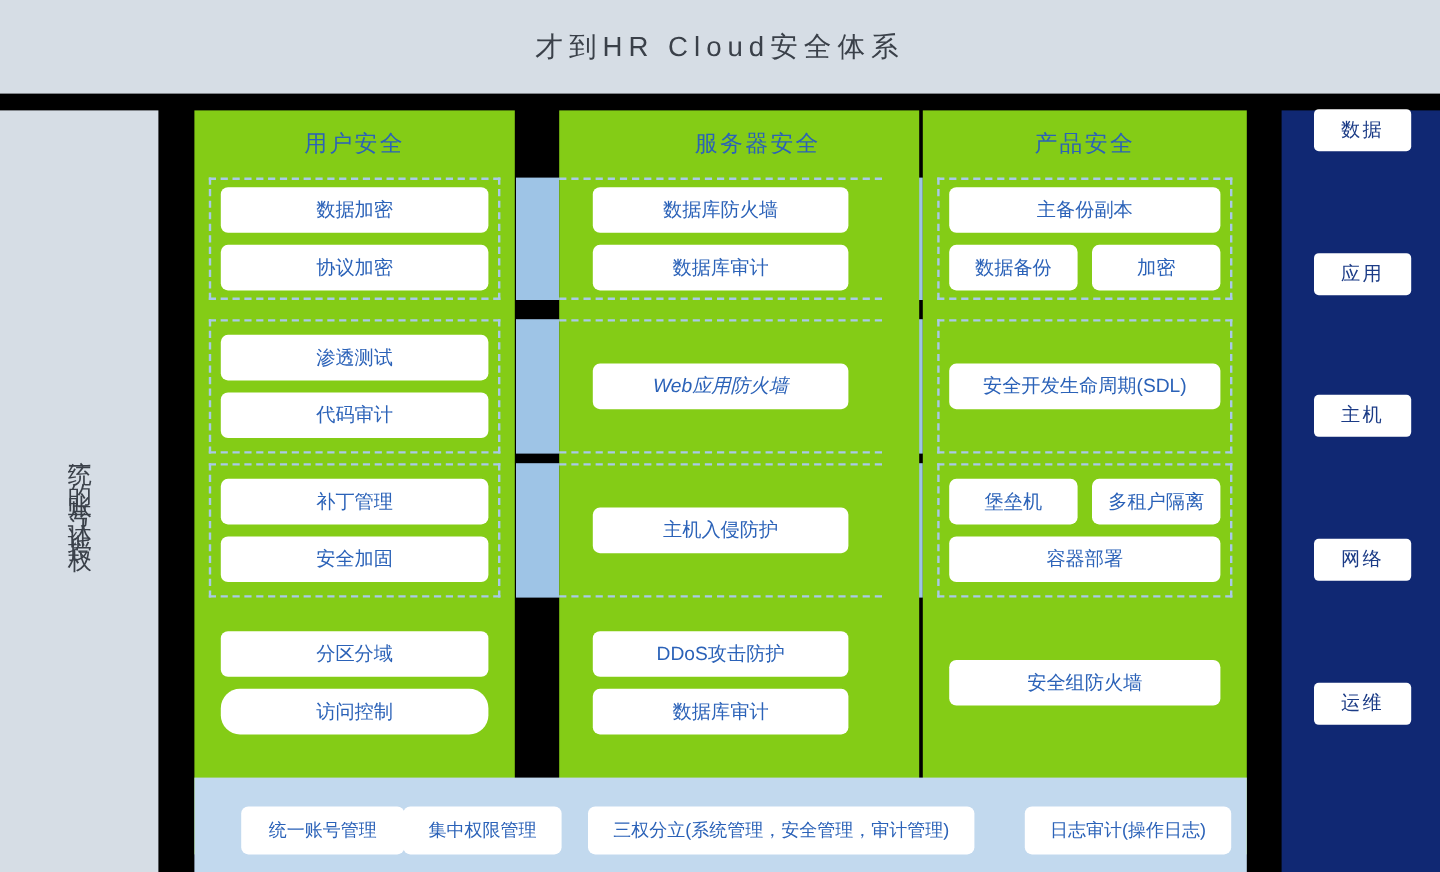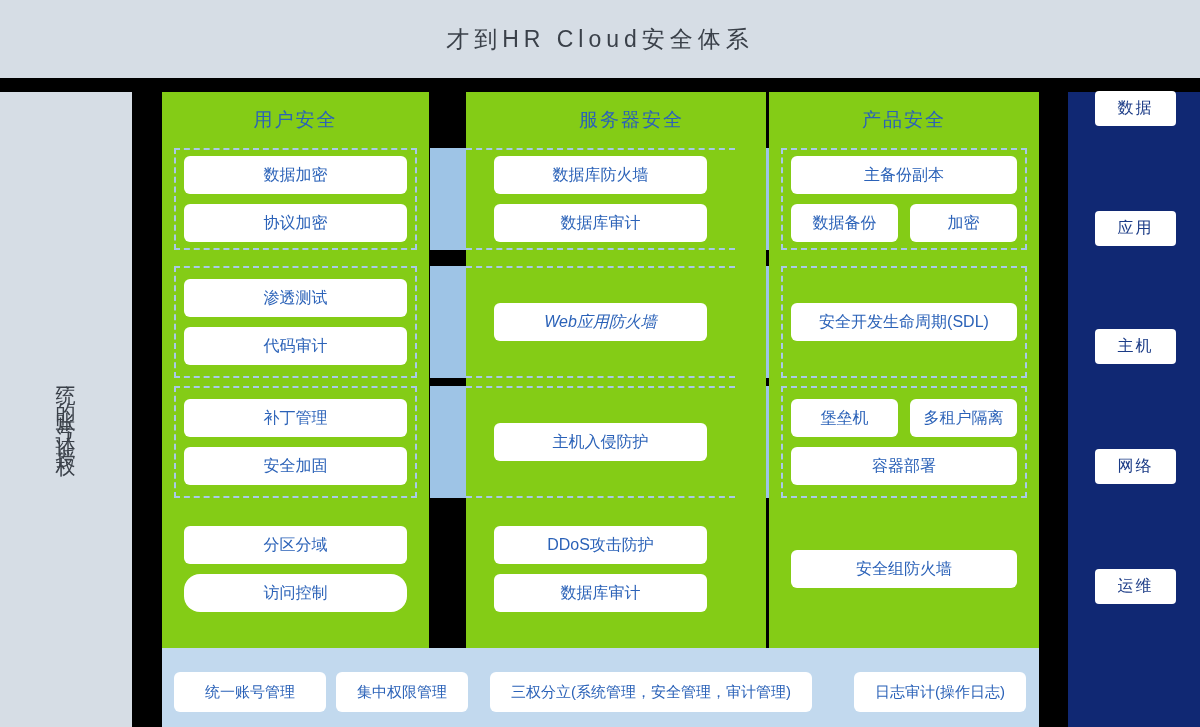--- a/index.html
+++ b/index.html
@@ -152,20 +152,20 @@
         <div class="group group-c3" style="top: 294px; height: 112px;"></div>
         <div class="chip" style="left: 22px; width: 107px; top: 307px; height: 38px;">堡垒机</div>
         <div class="chip" style="left: 22px; width: 226px; top: 355px; height: 38px;">容器部署</div>
         <div class="chip" style="left: 141px; width: 107px; top: 307px; height: 38px;">多租户隔离</div>
         <div class="chip" style="left: 22px; width: 226px; top: 458px; height: 38px;">安全组防火墙</div>
       </div>
     </div>
 
   <div class="bottom-bar">
     <div id="bottom-chips">
-        <div class="bchip" style="left: 12px; width: 152px;">统一账号管理</div>
+        <div class="bchip" style="left: 39px; width: 136px;">统一账号管理</div>
         <div class="bchip" style="left: 174px; width: 132px;">集中权限管理</div>
         <div class="bchip" style="left: 328px; width: 322px;">三权分立(系统管理，安全管理，审计管理)</div>
         <div class="bchip" style="left: 692px; width: 172px;">日志审计(操作日志)</div>
       </div>
   </div>
 
 </div>
 
 </body></html>

